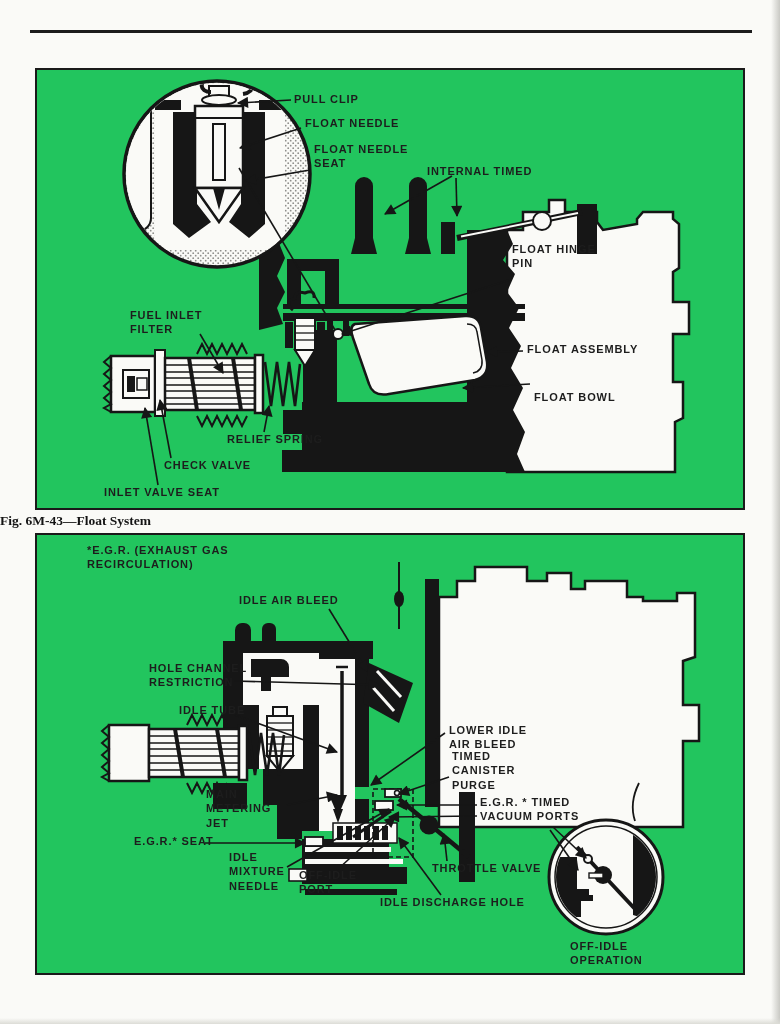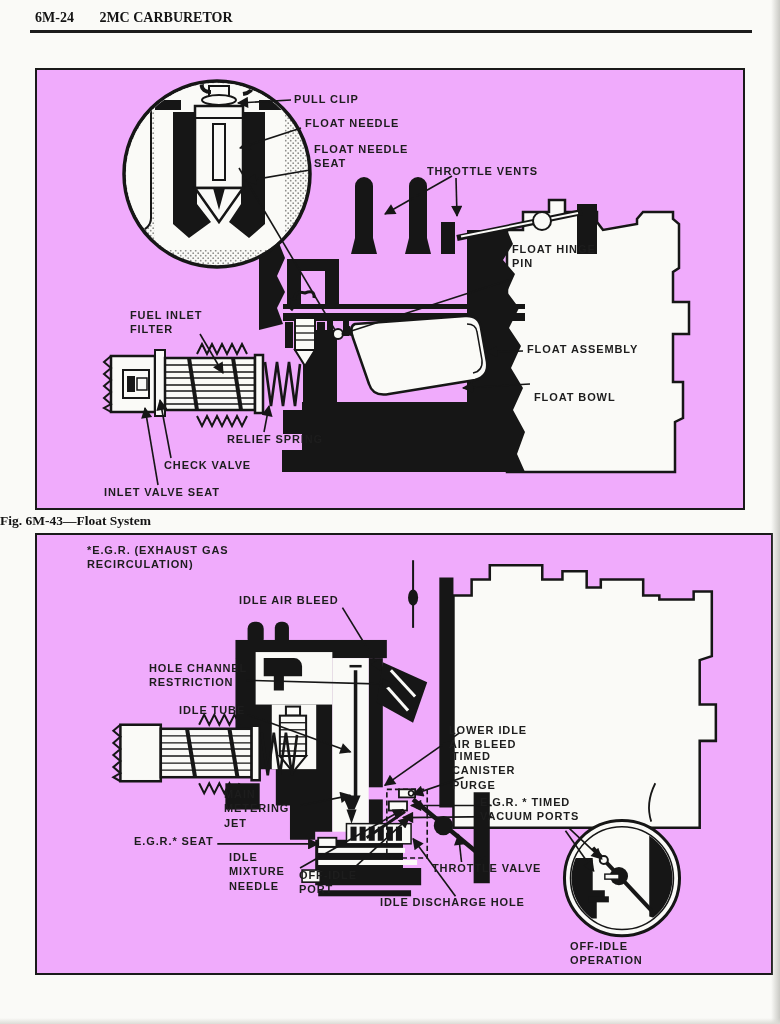--- a/index.html
+++ b/index.html
@@ -10,41 +10,37 @@
   }
   .page{position:absolute;inset:0;background:#fafaf7;}
   .scan-edge-r{position:absolute;top:0;right:0;width:9px;height:100%;
     background:linear-gradient(to right, rgba(0,0,0,0), #c9c9c4);}
   .scan-edge-b{position:absolute;left:0;bottom:0;width:100%;height:6px;
     background:linear-gradient(to bottom, rgba(0,0,0,0), #dcdcd6);}
   .hdr{position:absolute;top:10px;left:35px;width:710px;
     font-family:"Liberation Serif", serif;font-weight:bold;font-size:14px;color:#141414;}
   .hdr .code{margin-right:22px;}
   .hdr-rule{position:absolute;top:30px;left:30px;width:722px;height:3px;background:#1c1c1c;}
-  .figbox{position:absolute;left:35px;width:706px;border:2px solid #1a1a1a;background:#f0abfc;}
+  .figbox{position:absolute;left:35px;width:706px;border:2px solid #1a1a1a;background:#22c55e;}
   #fig1{top:68px;height:438px;}
-  #fig2{top:533px;height:438px;padding-left:28px;}
+  #fig2{top:533px;height:438px;}
   .figbox svg{position:absolute;left:0;top:0;width:100%;height:100%;}
   .lbl{
     position:absolute;font-size:11px;font-weight:bold;color:#1d1d1d;
     letter-spacing:0.9px;line-height:1.3;white-space:pre-line;
   }
   .caption{position:absolute;left:0;width:780px;text-align:left;
     font-family:"Liberation Serif", serif;font-weight:bold;font-size:13.5px;color:#141414;}
   #cap1{top:513px;} #cap2{top:980px;}
 </style>
 </head>
 <body>
 
 <div class="page">
 
-  <div class="hdr">
-    <span class="code">6M-24</span>
-    <span>2MC CARBURETOR</span>
-  </div>
   <div class="hdr-rule"></div>
 
   <div class="figbox" id="fig1">
     <svg viewBox="0 0 706 434">
       <defs>
         <pattern id="stip" width="5" height="5" patternUnits="userSpaceOnUse">
           <rect width="5" height="5" fill="#fafaf7"></rect>
           <circle cx="1.2" cy="1.2" r="0.9" fill="#8f8f8c"></circle>
           <circle cx="3.7" cy="3.7" r="0.9" fill="#8f8f8c"></circle>
         </pattern>
@@ -149,21 +145,21 @@
         <line x1="227" y1="360" x2="232" y2="334" marker-end="url(#a1)"></line>
         <line x1="134" y1="386" x2="123" y2="328" marker-end="url(#a1)"></line>
         <line x1="121" y1="413" x2="108" y2="336" marker-end="url(#a1)"></line>
       </g>
     </svg>
 
     <div class="lbl" style="left:257px;top:22px">PULL CLIP</div>
     <div class="lbl" style="left:268px;top:46px">FLOAT NEEDLE</div>
     <div class="lbl" style="left:277px;top:72px">FLOAT NEEDLE
 SEAT</div>
-    <div class="lbl" style="left:390px;top:94px">THROTTLE VENTS</div>
+    <div class="lbl" style="left:390px;top:94px">INTERNAL TIMED</div>
     <div class="lbl" style="left:475px;top:172px">FLOAT HINGE
 PIN</div>
     <div class="lbl" style="left:490px;top:272px">FLOAT ASSEMBLY</div>
     <div class="lbl" style="left:497px;top:320px">FLOAT BOWL</div>
     <div class="lbl" style="left:93px;top:238px">FUEL INLET
 FILTER</div>
     <div class="lbl" style="left:190px;top:362px">RELIEF SPRING</div>
     <div class="lbl" style="left:127px;top:388px">CHECK VALVE</div>
     <div class="lbl" style="left:67px;top:415px">INLET VALVE SEAT</div>
   </div>
@@ -303,21 +299,21 @@
     <div class="lbl" style="left:112px;top:126px">HOLE CHANNEL
 RESTRICTION</div>
     <div class="lbl" style="left:142px;top:168px">IDLE TUBE</div>
     <div class="lbl" style="left:412px;top:188px">LOWER IDLE
 AIR BLEED</div>
     <div class="lbl" style="left:415px;top:214px">TIMED
 CANISTER
 PURGE</div>
     <div class="lbl" style="left:443px;top:260px">E.G.R. * TIMED
 VACUUM PORTS</div>
-    <div class="lbl" style="left:187px;top:252px">MAIN
+    <div class="lbl" style="left:169px;top:252px">MAIN
 METERING
 JET</div>
     <div class="lbl" style="left:97px;top:299px">E.G.R.* SEAT</div>
     <div class="lbl" style="left:192px;top:315px">IDLE
 MIXTURE
 NEEDLE</div>
     <div class="lbl" style="left:262px;top:333px">OFF-IDLE
 PORT</div>
     <div class="lbl" style="left:395px;top:326px">THROTTLE VALVE</div>
     <div class="lbl" style="left:343px;top:360px">IDLE DISCHARGE HOLE</div>

